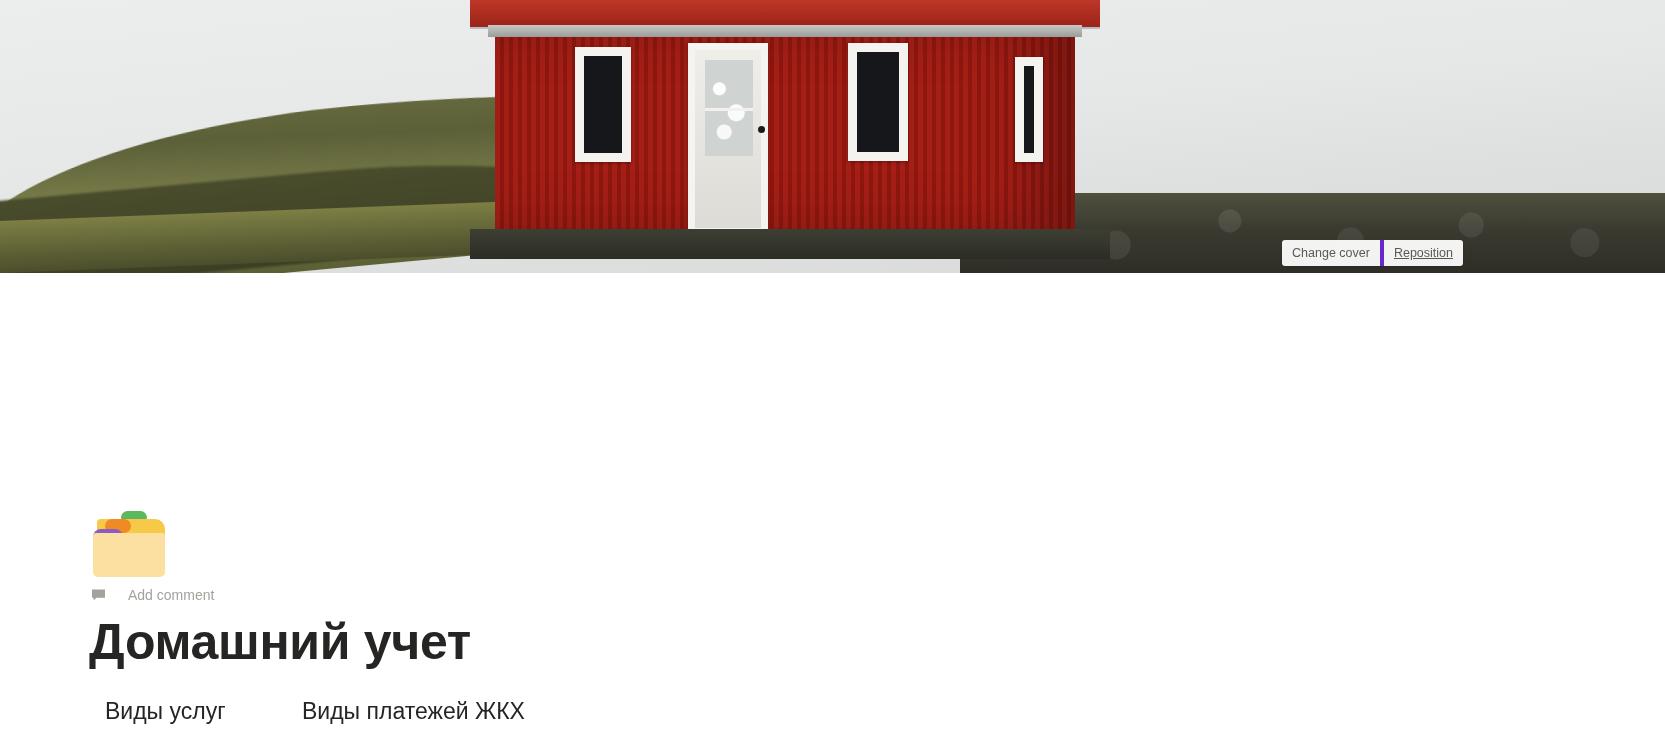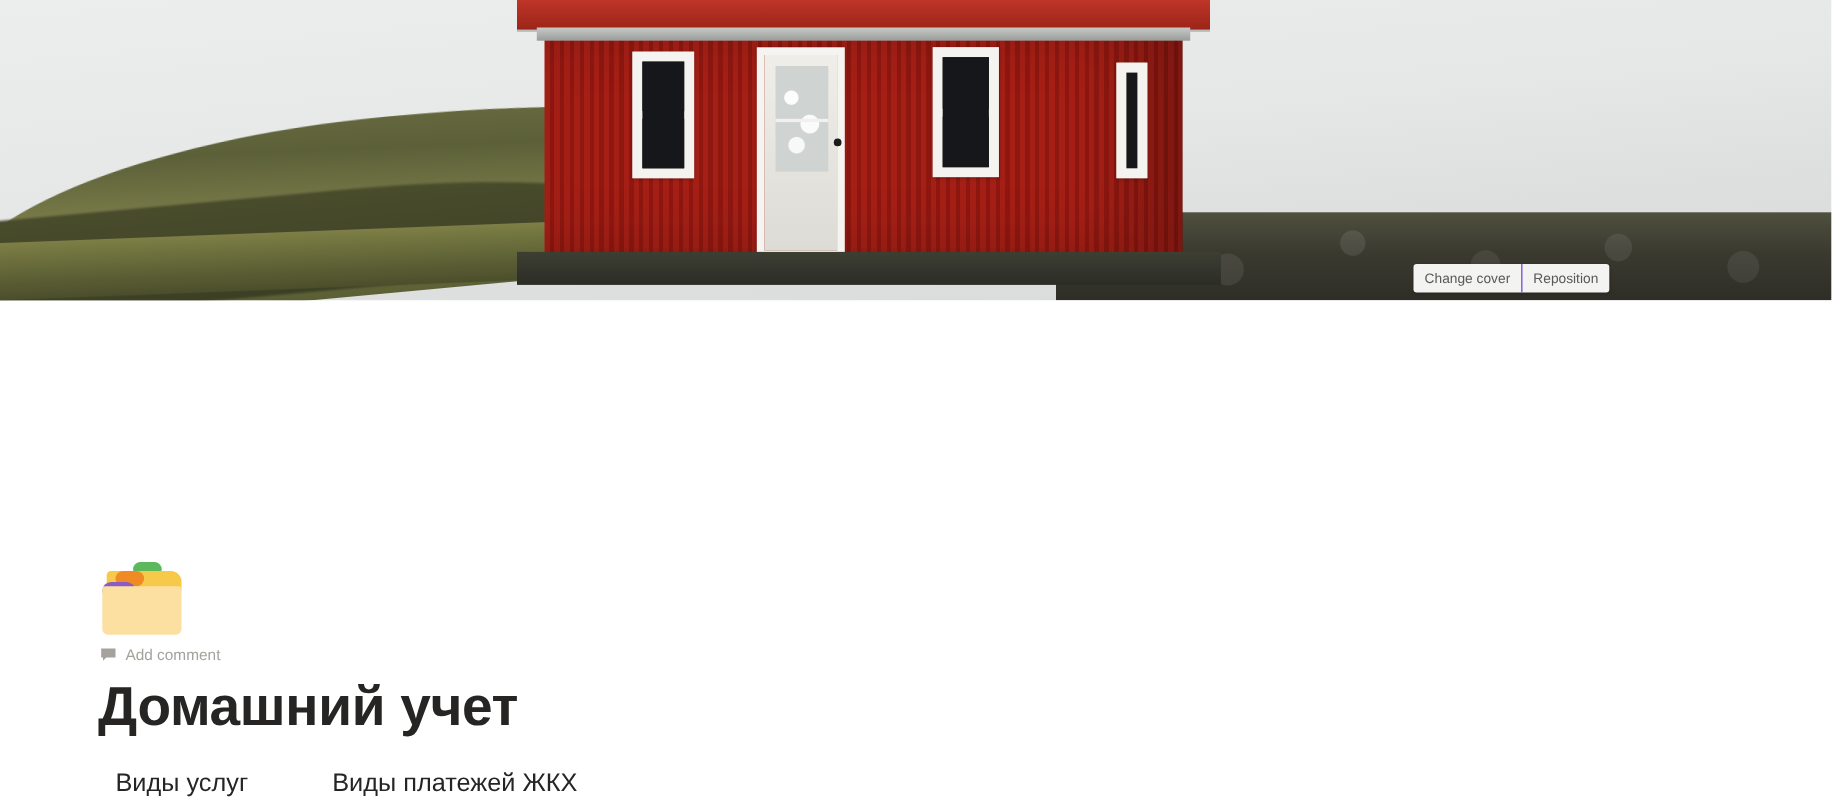--- a/index.html
+++ b/index.html
@@ -146,21 +146,21 @@
   .cover-actions button {
     border: 0;
     background: transparent;
     font-family: "Liberation Sans", sans-serif;
     font-size: 12.5px;
     color: #5c5c5b;
     padding: 6px 10px;
     cursor: pointer;
     white-space: nowrap;
   }
-  .cover-actions button + button { border-left: 1px solid #6d28d9; }
+  .cover-actions button + button { border-left: 4px solid #6d28d9; text-decoration: underline; }
 
   
   .page { position: relative; width: 1665px; }
 
   .page-icon {
     position: absolute;
     left: 93px; top: 238px;
     width: 76px; height: 66px;
   }
   .folder-back {
@@ -183,21 +183,21 @@
   }
   .folder-front {
     position: absolute; left: 0; top: 22px;
     width: 72px; height: 44px;
     background: #fce0a2;
     border-radius: 3px 3px 5px 5px;
   }
 
   .add-comment {
     position: absolute; left: 91px; top: 314px;
-    display: flex; align-items: center; gap: 8px;
+    display: flex; align-items: center; gap: 22px;
     color: #a5a29d; font-size: 14px; cursor: pointer;
   }
   .comment-icon { width: 15px; height: 14px; display: block; }
 
   .page-title {
     position: absolute; left: 89px; top: 340px;
     font-size: 50px; font-weight: bold; color: #262524;
     letter-spacing: -0.3px;
     margin: 0;
   }

